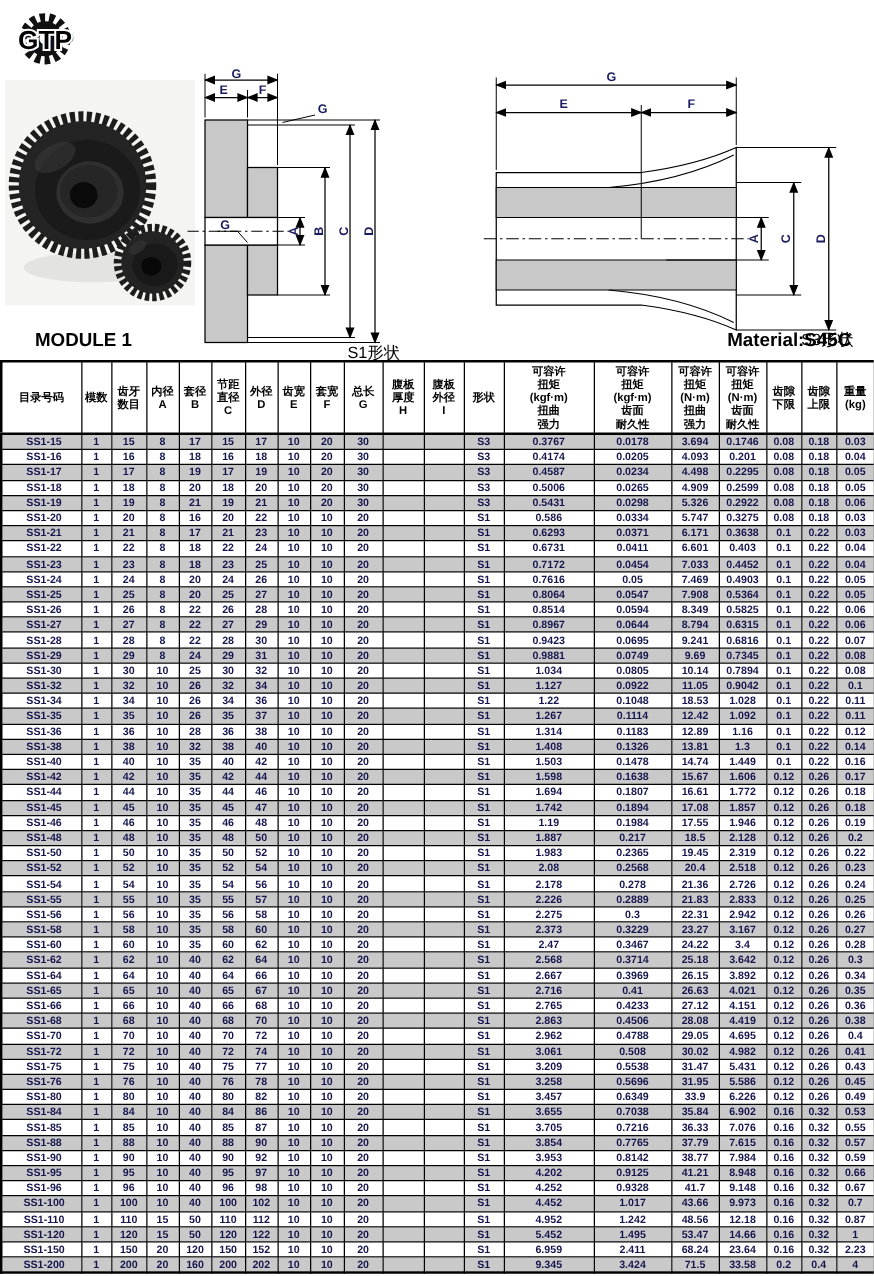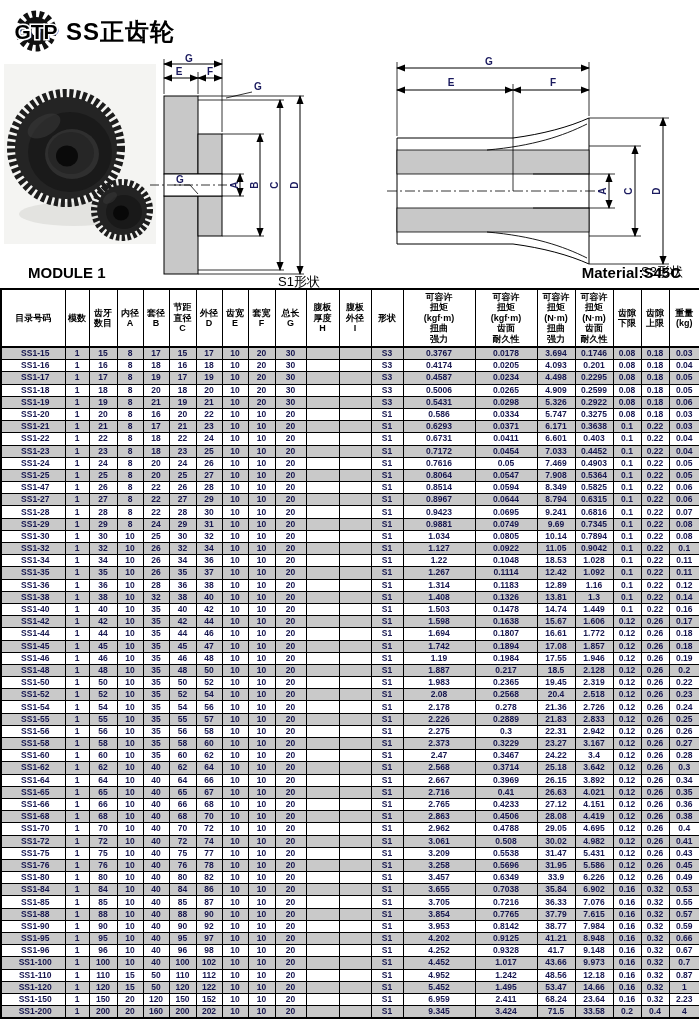--- a/index.html
+++ b/index.html
@@ -35,21 +35,20 @@
   <div class="brandbar">
     <svg width="60" height="50" viewBox="0 0 60 50">
       <circle cx="30" cy="25" r="16" fill="none" stroke="#111" stroke-width="9" stroke-dasharray="4 3.1"></circle>
       <circle cx="30" cy="25" r="14" fill="#111"></circle>
       <circle cx="30" cy="25" r="4.5" fill="#fff"></circle>
       <text x="31.8" y="34.2" text-anchor="middle" font-size="21" font-weight="bold" fill="#2244bb" font-family="Liberation Sans, sans-serif">GTP</text>
       <text x="30" y="33" text-anchor="middle" font-size="21" font-weight="bold" fill="#000" stroke="#fff" stroke-width="3.2" paint-order="stroke" font-family="Liberation Sans, sans-serif">GTP</text>
     </svg>
   </div>
 
-  <div class="title">SS正齿轮</div>
 
   <svg class="photo" width="152" height="180" viewBox="0 0 152 180">
     <rect x="0" y="0" width="152" height="180" fill="#f4f4f2"></rect>
     <ellipse cx="70" cy="150" rx="55" ry="12" fill="#e3e3e0"></ellipse>
 
     <circle cx="62" cy="84" r="54" fill="none" stroke="#1d1d1d" stroke-width="10" stroke-dasharray="4 2.6"></circle>
     <circle cx="62" cy="84" r="51" fill="#242424"></circle>
     <ellipse cx="66" cy="88" rx="42" ry="40" fill="#1a1a1a"></ellipse>
     <ellipse cx="68" cy="90" rx="27" ry="25" fill="#2f2f2f"></ellipse>
     <ellipse cx="67" cy="89" rx="23" ry="21" fill="#262626"></ellipse>
@@ -447,21 +446,21 @@
           <td>S1</td>
           <td>0.8064</td>
           <td>0.0547</td>
           <td>7.908</td>
           <td>0.5364</td>
           <td>0.1</td>
           <td>0.22</td>
           <td>0.05</td>
         </tr>
         <tr>
-          <td class="code">SS1-47</td>
+          <td class="code">SS1-26</td>
           <td>1</td>
           <td>26</td>
           <td>8</td>
           <td>22</td>
           <td>26</td>
           <td>28</td>
           <td>10</td>
           <td>10</td>
           <td>20</td>
           <td></td>

